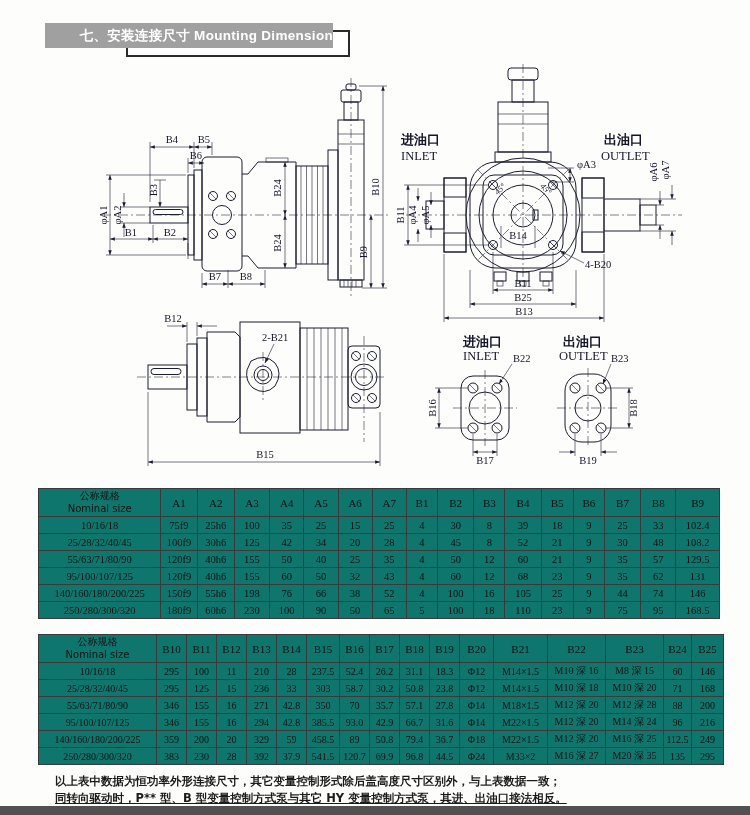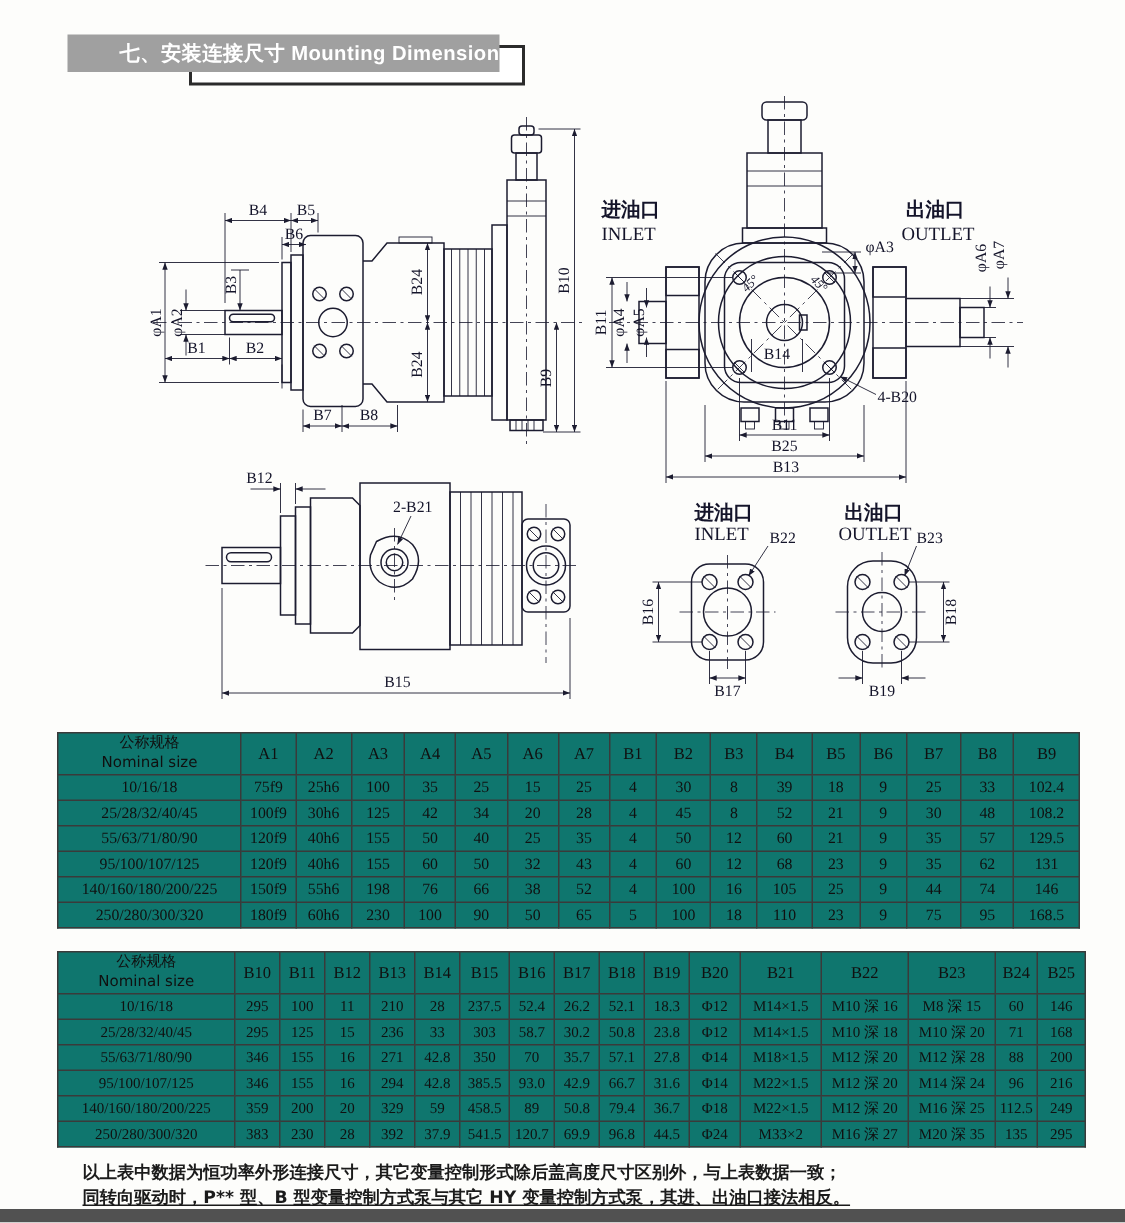--- a/index.html
+++ b/index.html
@@ -553,21 +553,21 @@
       <tr>
         <td>10/16/18</td>
         <td>295</td>
         <td>100</td>
         <td>11</td>
         <td>210</td>
         <td>28</td>
         <td>237.5</td>
         <td>52.4</td>
         <td>26.2</td>
-        <td>52.1</td>
+        <td>31.1</td>
         <td>18.3</td>
         <td>Φ12</td>
         <td>M14×1.5</td>
         <td>M10 深 16</td>
         <td>M8 深 15</td>
         <td>60</td>
         <td>146</td>
       </tr>
       <tr>
         <td>25/28/32/40/45</td>

